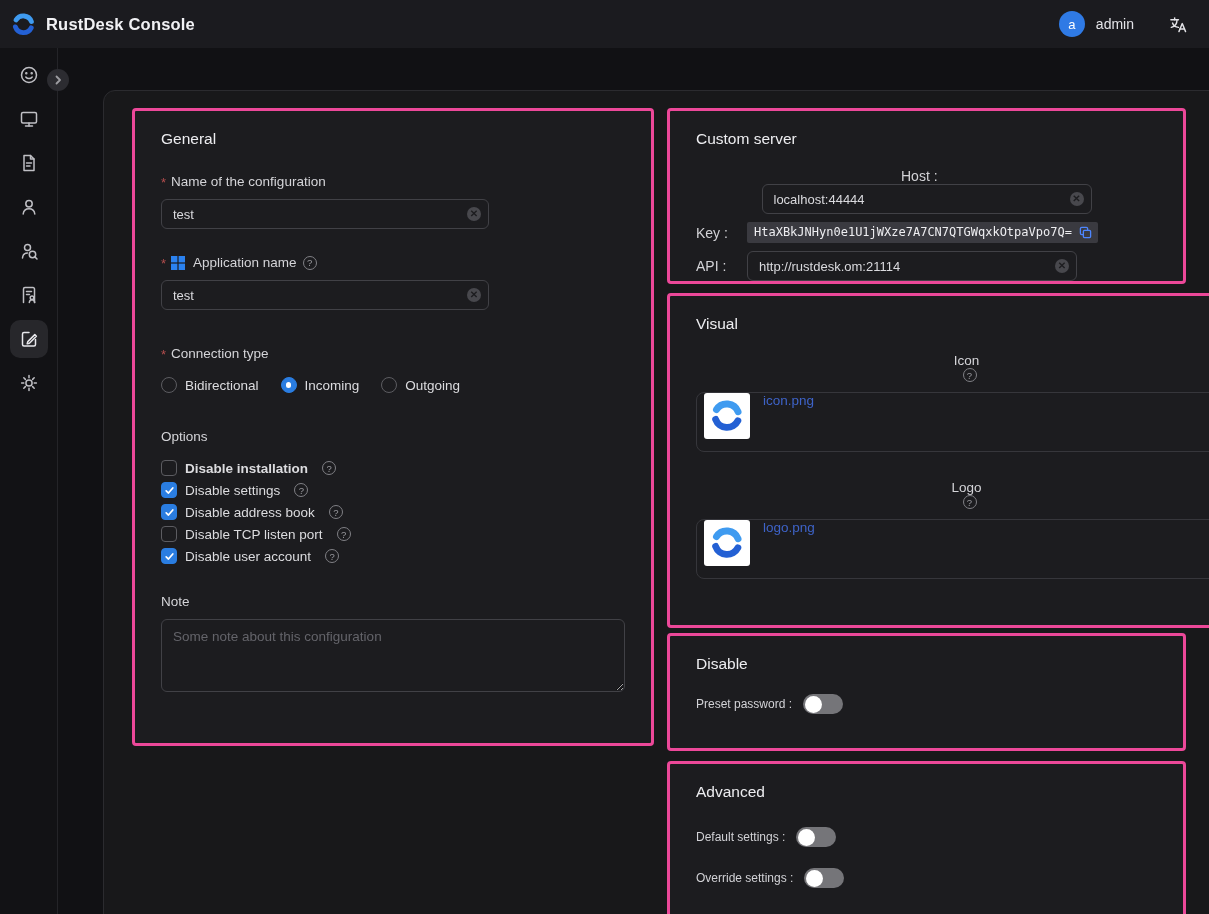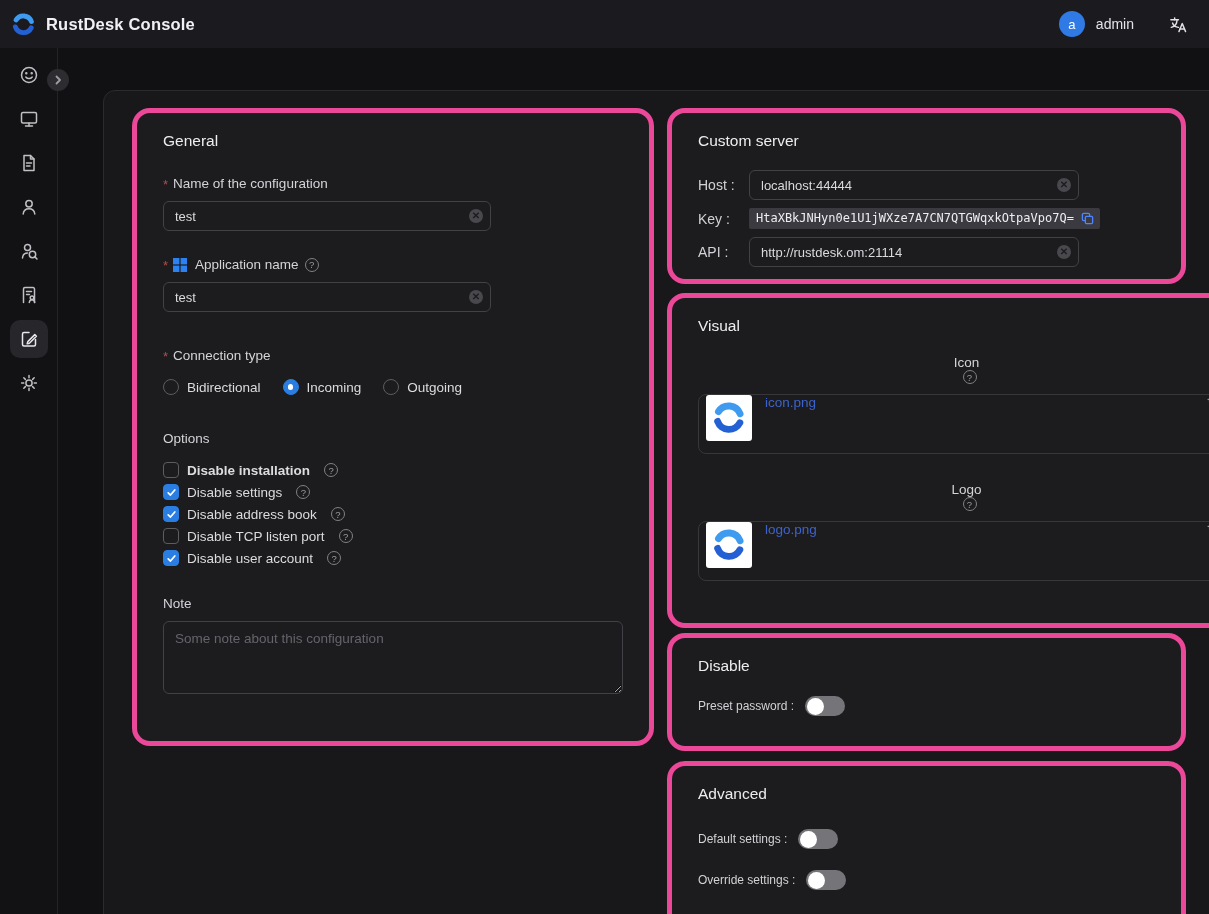--- a/index.html
+++ b/index.html
@@ -43,21 +43,21 @@
     background:#2c2c31; display:flex; align-items:center; justify-content:center;
     z-index:6; cursor:pointer; color:#9d9da2;
   }
 
   
   .panel {
     position:absolute; left:103px; top:90px; right:-1px; bottom:-1px;
     background:#18181a; border:1px solid #2b2b2f; border-top-left-radius:12px;
   }
   .card {
-    position:absolute; background:#1c1c1f; border:5px solid #ec4899; border-radius:18px;
+    position:absolute; background:#1c1c1f; border:3px solid #ec4899; border-radius:4px;
     padding:19px 26px 24px 26px;
   }
   .card-general  { left:28px;  top:17px; width:522px; height:638px; }
   .card-server   { left:563px; top:17px; width:519px; height:176px; }
   .card-visual   { left:563px; top:202px; width:599px; height:335px; }
   .card-security { left:563px; top:542px; width:519px; height:118px; }
   .card-advanced { left:563px; top:670px; width:519px; height:176px; }
   .card-title { font-size:15.5px; color:#ededf0; }
 
   .field-label { display:flex; align-items:center; font-size:13.5px; color:#d4d4d8; }
@@ -123,21 +123,21 @@
   .thumb { width:46px; height:46px; background:#fff; border-radius:3px; display:flex; align-items:center; justify-content:center; flex:none; }
   .file-link { font-size:13.5px; color:#3e63c8; margin-left:13px; cursor:pointer; }
   .trash { margin-left:auto; cursor:pointer; display:flex; }
 
   
   .toggle-row { display:flex; align-items:center; margin-top:21px; font-size:12px; color:#d2d2d6; }
   .toggle { width:40px; height:20px; border-radius:10px; background:#757579; position:relative; margin-left:11px; cursor:pointer; flex:none; }
   .toggle::after { content:""; position:absolute; left:1.5px; top:1.5px; width:17px; height:17px; border-radius:50%; background:#fff; }
 
   .mt26 { margin-top:26px; }
-  .mt20 { margin-top:20px; }
+  .mt20 { margin-top:20px;flex-direction:column; }
   .mt30 { margin-top:30px; }
   .mt36 { margin-top:36px; }
   .mt10 { margin-top:10px; }
   .mt16 { margin-top:16px; }
 </style>
 </head>
 <body>
 
 <div class="topbar">
   <div class="brand">

